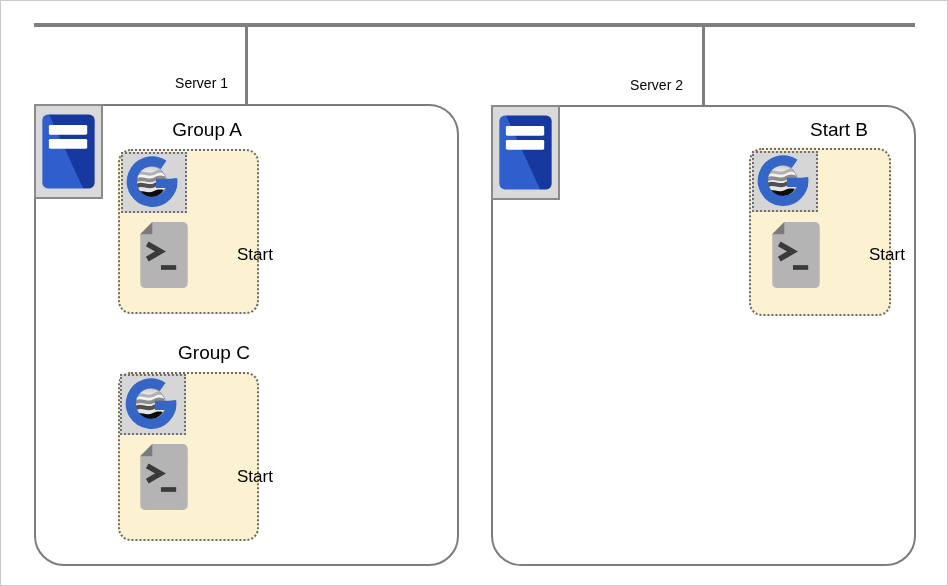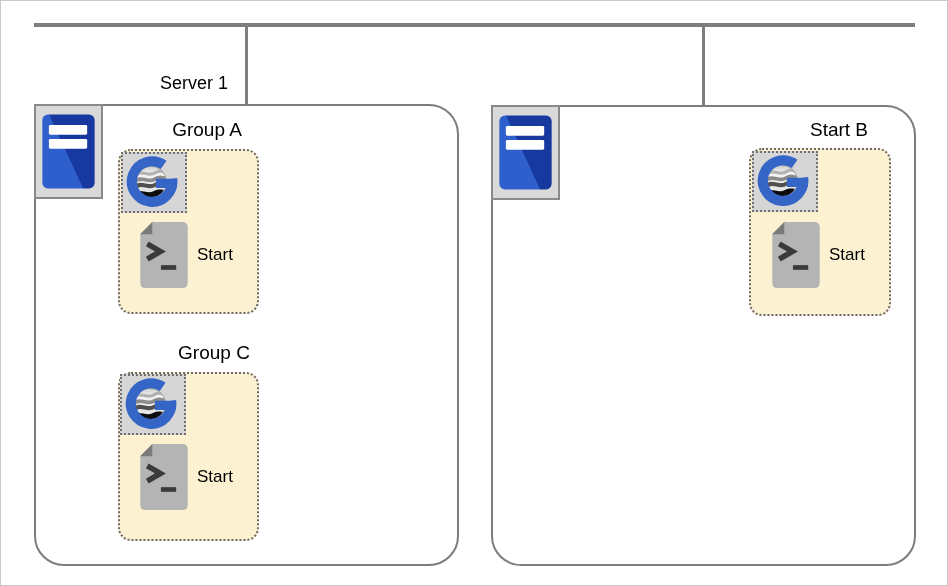--- a/index.html
+++ b/index.html
@@ -24,21 +24,21 @@
     position: absolute;
     width: 3px;
     background: #7f7f7f;
   }
   .connector.c1 { left: 244px; top: 26px; height: 78px; }
   .connector.c2 { left: 701px; top: 26px; height: 79px; }
 
   .server-label {
     position: absolute;
     width: 160px; height: 22px;
-    font-size: 18px;
+    font-size: 14px;
     line-height: 22px;
     text-align: right;
     white-space: nowrap;
   }
   .server-label.s1 { left: 67px; top: 71px; }
   .server-label.s2 { left: 522px; top: 73px; }
 
   .server-box {
     position: absolute;
     background: #ffffff;
@@ -103,20 +103,21 @@
   .script-icon-wrap.gb { left: 771px; top: 221px; }
   .script-icon-wrap.gc { left: 139px; top: 443px; }
   .script-icon-wrap svg { width: 100%; height: 100%; display:block; }
 
   .start-label {
     position: absolute;
     height: 22px;
     font-size: 17px;
     line-height: 22px;
     white-space: nowrap;
+    margin-left: 40px;
   }
   .start-label.ga { left: 196px; top: 243px; }
   .start-label.gb { left: 828px; top: 243px; }
   .start-label.gc { left: 196px; top: 465px; }
 
   .defs-holder { position:absolute; width:0; height:0; overflow:hidden; }
 </style>
 </head>
 <body>
 
@@ -167,20 +168,21 @@
   </svg>
 </div>
 
 <div class="canvas">
 
   <div class="bus-line"></div>
   <div class="connector c1"></div>
   <div class="connector c2"></div>
 
   <div class="server-label s1">Server 1</div>
+  <div class="server-label s2">Server 2</div>
 
   <div class="server-box s1"></div>
   <div class="server-box s2"></div>
 
   <div class="server-icon-tile s1">
     <svg viewBox="0 0 64 91">
         <use href="#sym-server-tower"></use>
       </svg>
   </div>
   <div class="server-icon-tile s2">

